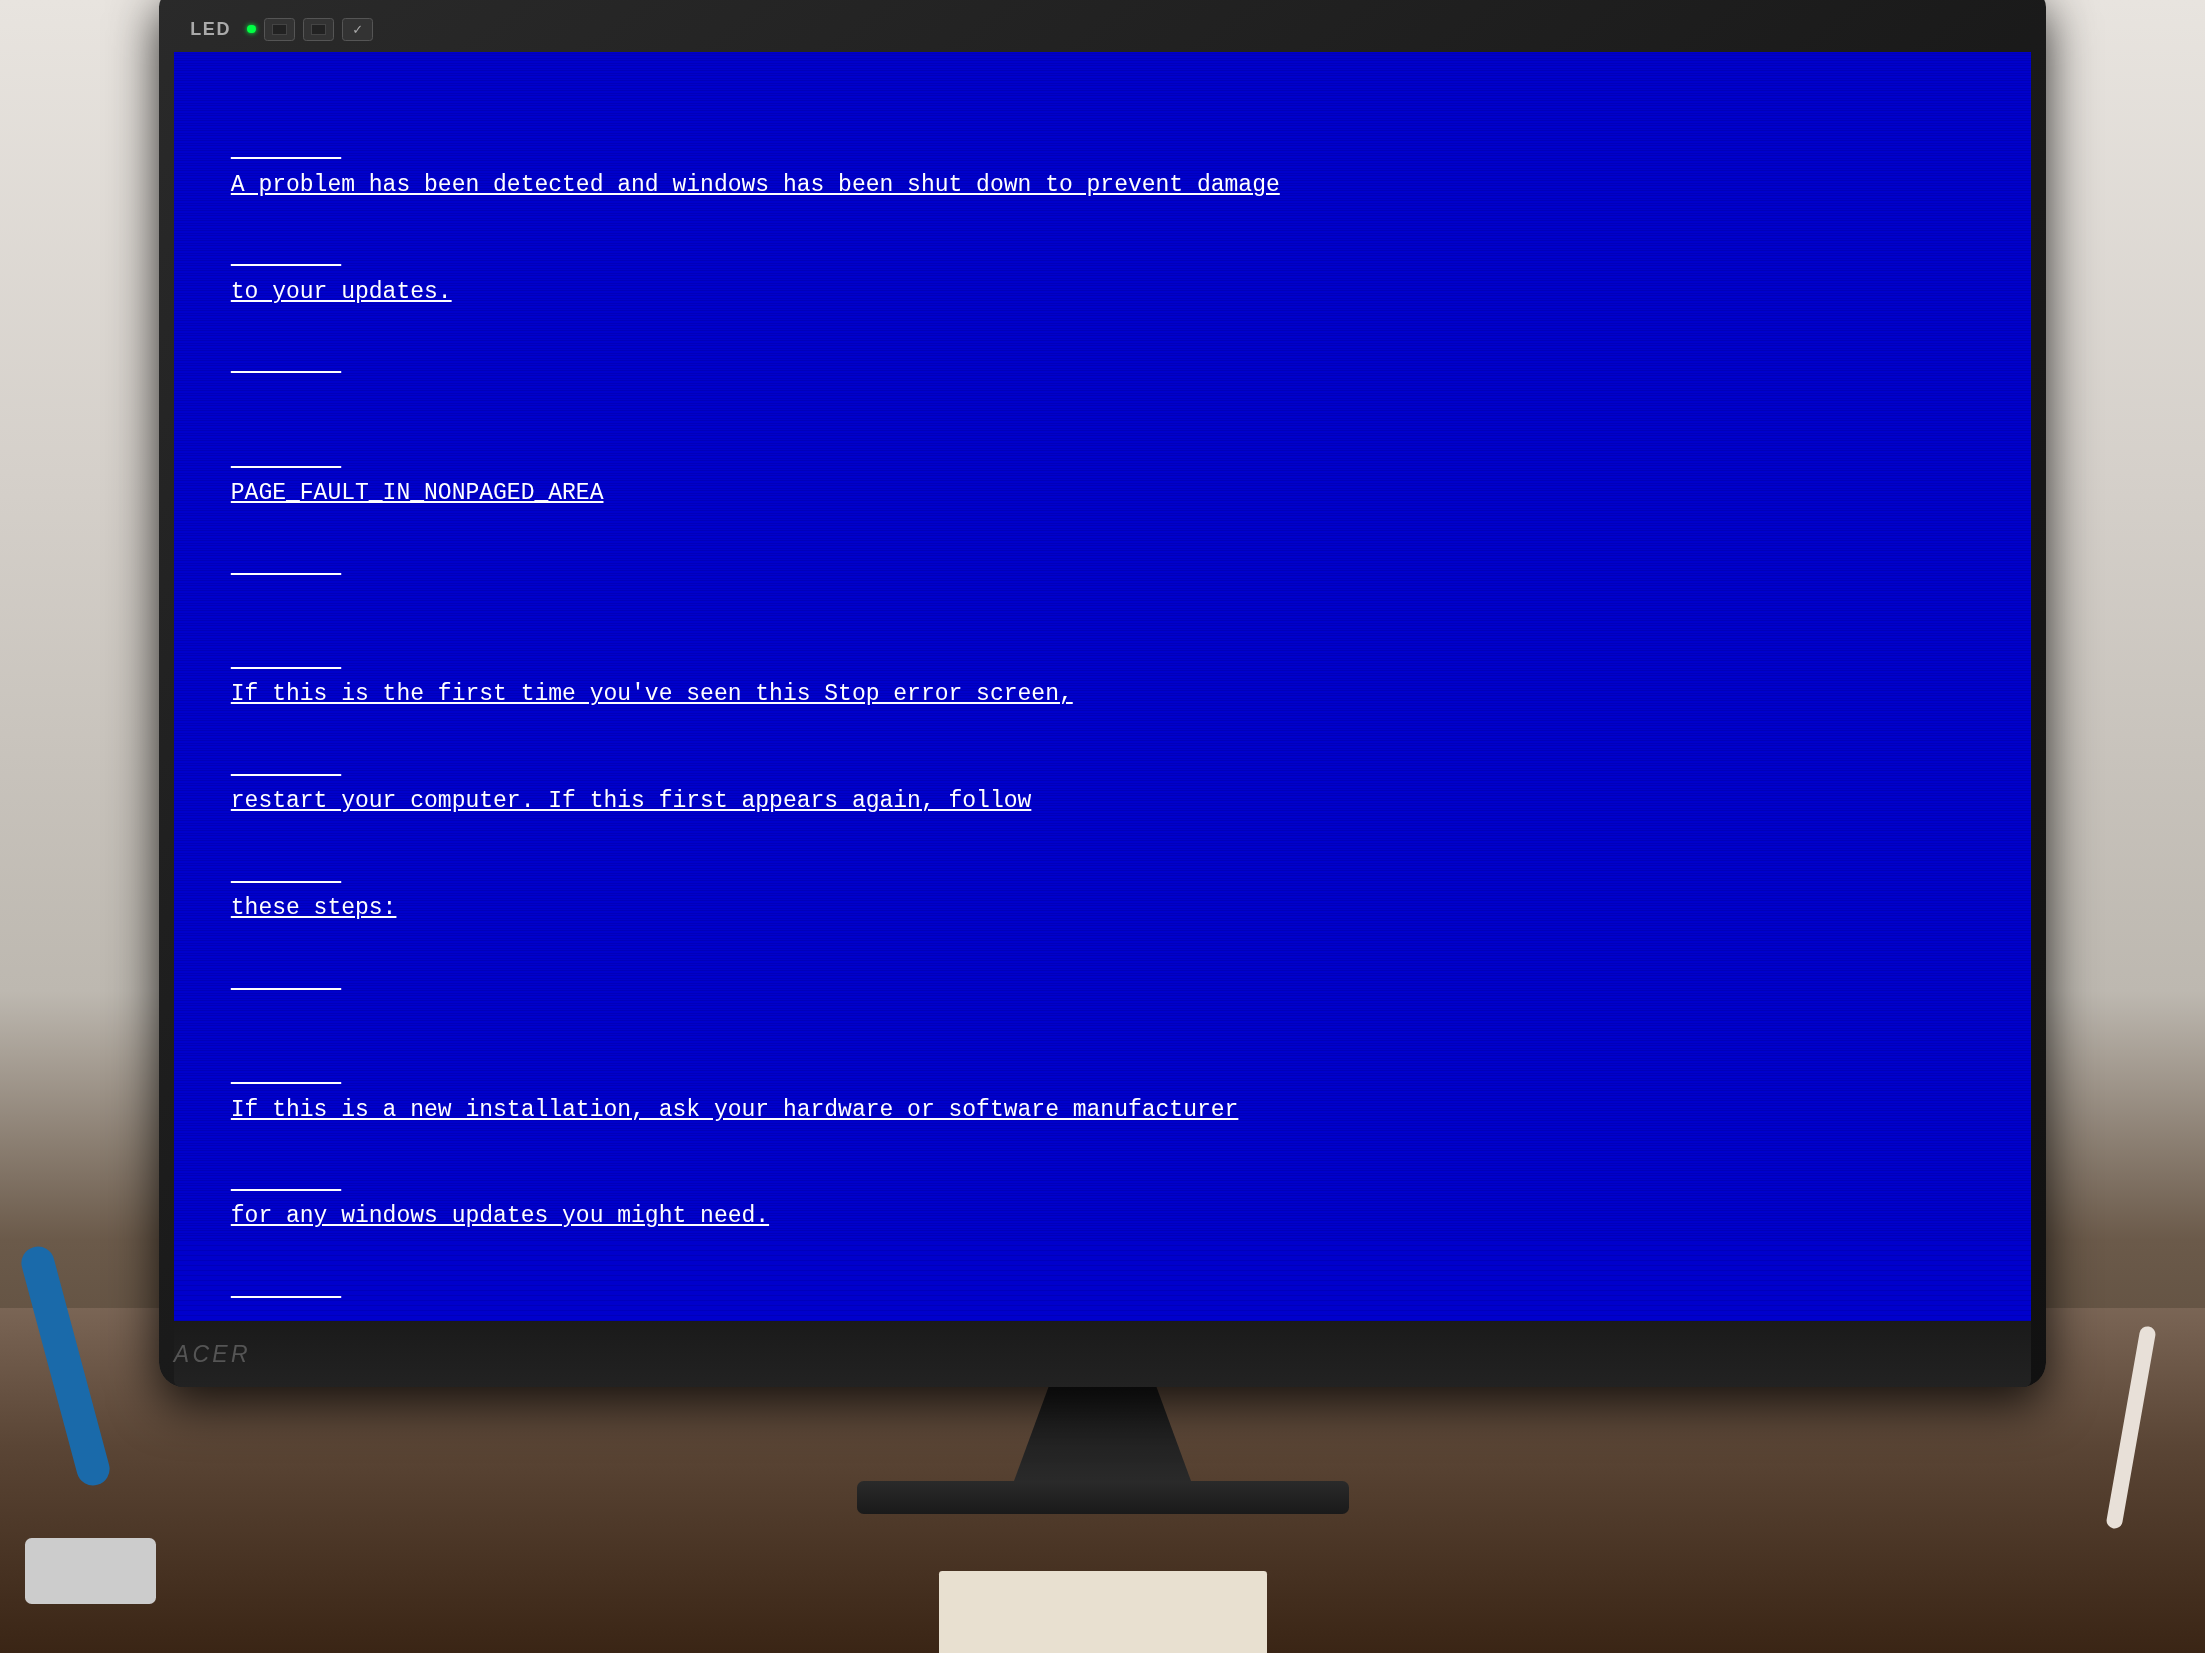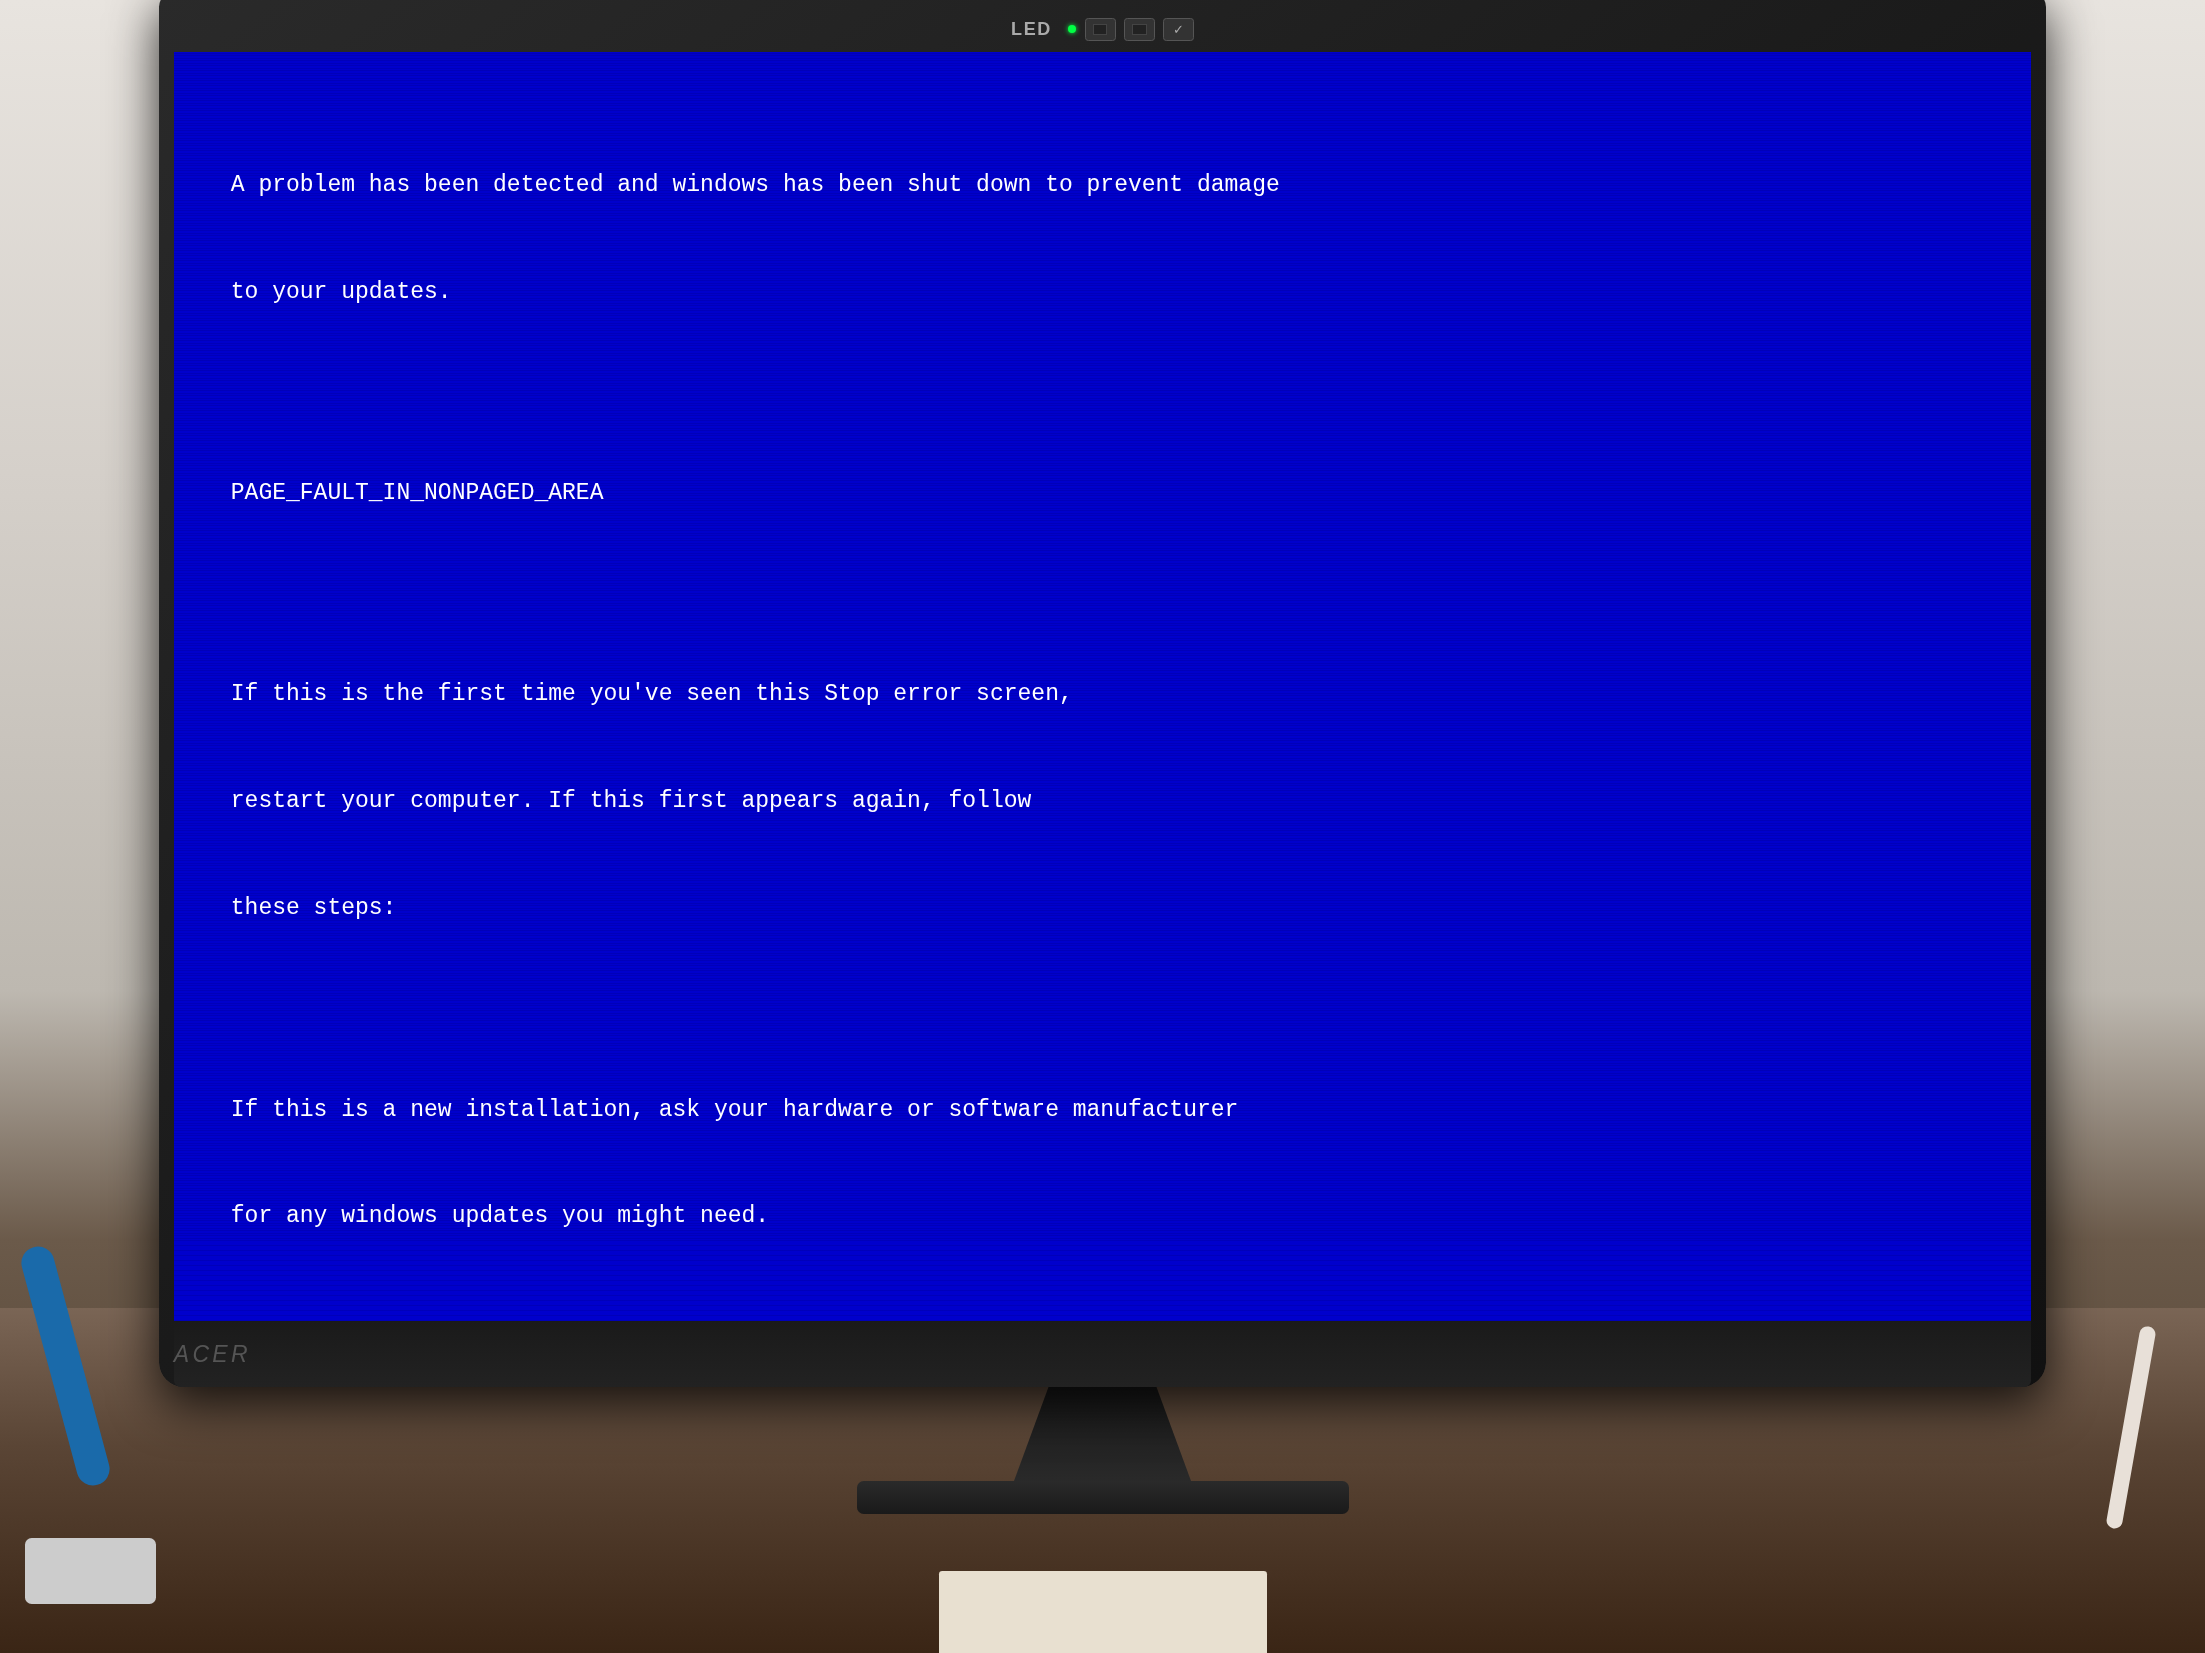--- a/index.html
+++ b/index.html
@@ -41,21 +41,20 @@
     }
 
     .monitor-top-bar {
       width: 100%;
       height: 45px;
       display: flex;
       align-items: center;
       padding: 0 16.4px;
       gap: 8.2px;
       position: relative;
-      justify-content: center;
     }
 
     .monitor-label {
       color: #aaa;
       font-size: 18px;
       font-weight: bold;
       letter-spacing: 1.6px;
       margin-right: 8.2px;
     }
 
@@ -95,20 +94,21 @@
           rgba(0,0,80,0.15) 0px,
           rgba(0,0,80,0.15) 0.8px,
           transparent 0.8px,
           transparent 2.5px
         );
       padding: 45px 57px 41px 57px;
       font-family: 'Courier New', Courier, monospace;
       color: #ffffff;
       overflow: hidden;
       position: relative;
+      text-decoration: underline;
     }
 
     .bsod-text {
       font-family: 'Courier New', Courier, monospace;
       color: #ffffff;
       font-size: 23px;
       line-height: 1.55;
       white-space: pre-wrap;
       word-break: break-all;
     }

